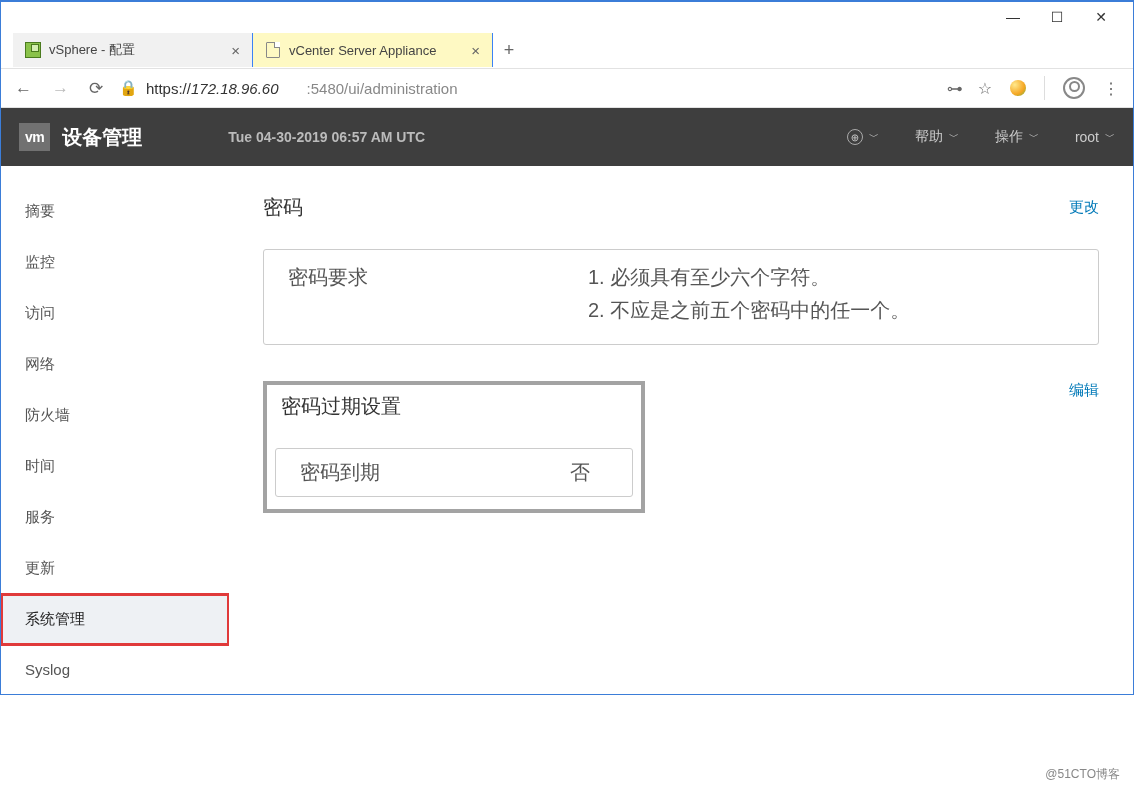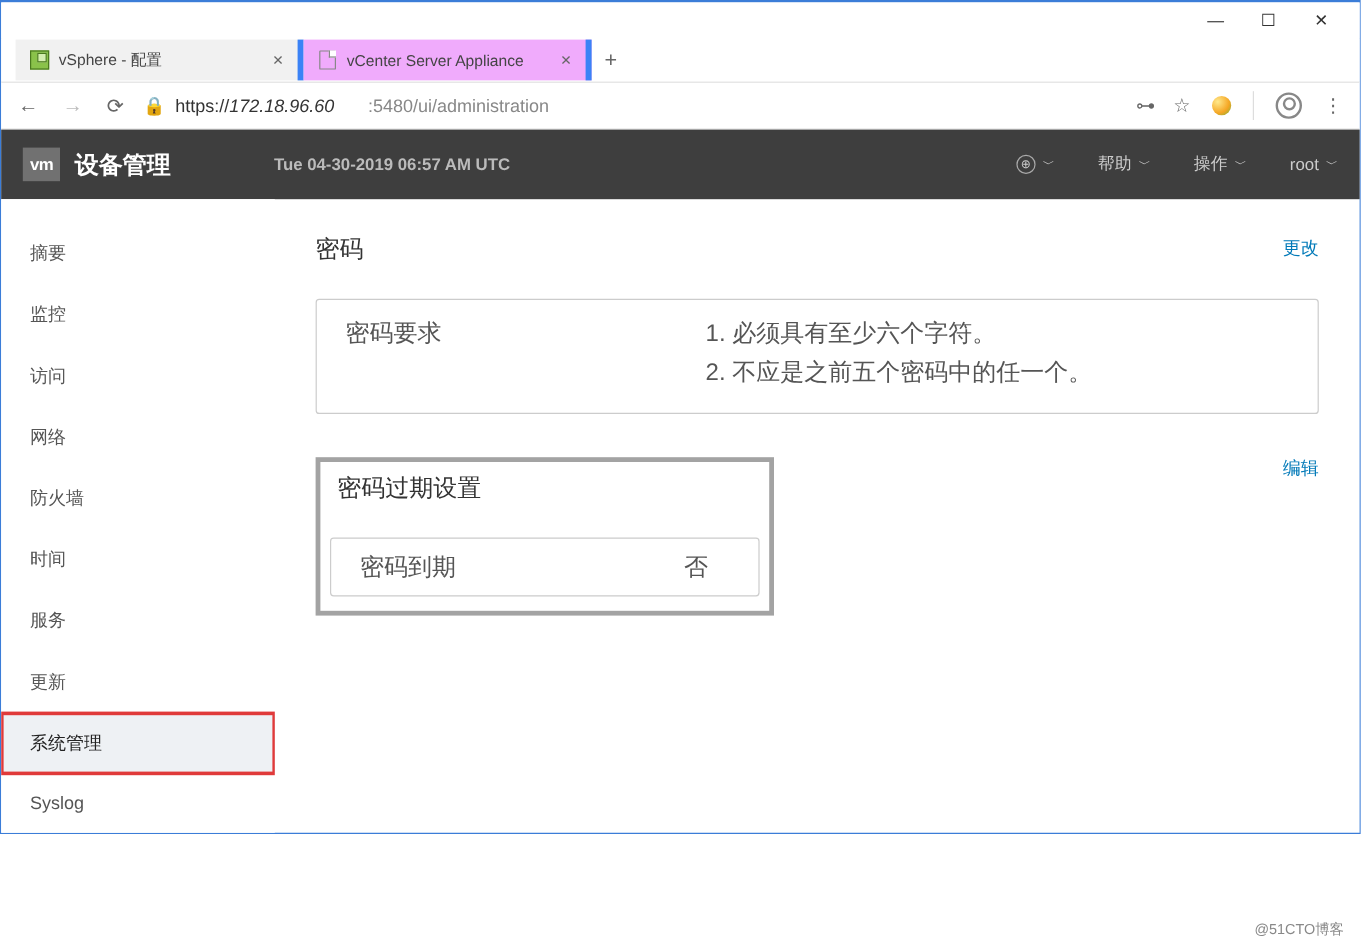--- a/index.html
+++ b/index.html
@@ -3,22 +3,22 @@
   <meta charset="utf-8">
   <style>
     * { margin: 0; padding: 0; box-sizing: border-box; font-family: "Segoe UI", Arial, sans-serif; }
     body { width: 1134px; height: 793px; background: #fff; overflow: hidden; position: relative; }
     
     
     .browser-chrome { border: 1px solid #3b7dd8; border-top: 2px solid #3b7dd8; }
     .window-controls { display: flex; justify-content: flex-end; height: 30px; align-items: center; padding-right: 10px; background: #fff; }
     .window-controls span { width: 44px; text-align: center; font-size: 14px; color: #333; }
     .tab-bar { display: flex; align-items: center; height: 36px; background: #fff; padding-left: 12px; }
-    .tab { display: flex; align-items: center; height: 34px; padding: 0 12px; font-size: 13px; color: #444; position: relative; min-width: 240px; border-right: 5px solid #3b82f6; }
-    .tab.active { background: #f0abfc; }
+    .tab { display: flex; align-items: center; height: 34px; padding: 0 12px; font-size: 13px; color: #444; position: relative; min-width: 240px; border-right: 1px solid #3b82f6; }
+    .tab.active { background: #fef9c3; }
     .tab.inactive { background: #f1f1f1; }
     .tab .favicon { width: 16px; height: 16px; margin-right: 8px; display: inline-flex; align-items: center; justify-content: center; }
     .tab .close { margin-left: auto; color: #666; font-size: 15px; }
     .new-tab { width: 32px; text-align: center; font-size: 18px; color: #666; }
     .addr-bar { display: flex; align-items: center; height: 40px; padding: 0 14px; background: #fff; border-top: 1px solid #e2e2e2; border-bottom: 1px solid #e2e2e2; gap: 16px; }
     .addr-bar .nav-icons { display: flex; gap: 20px; color: #666; font-size: 17px; }
     .addr-bar .nav-icons .disabled { color: #bbb; }
     .addr-bar .url-box { flex: 1; display: flex; align-items: center; gap: 8px; font-size: 15px; color: #333; }
     .addr-bar .url-box .lock { color: #666; }
     .addr-bar .url-box .proto { color: #333; }

